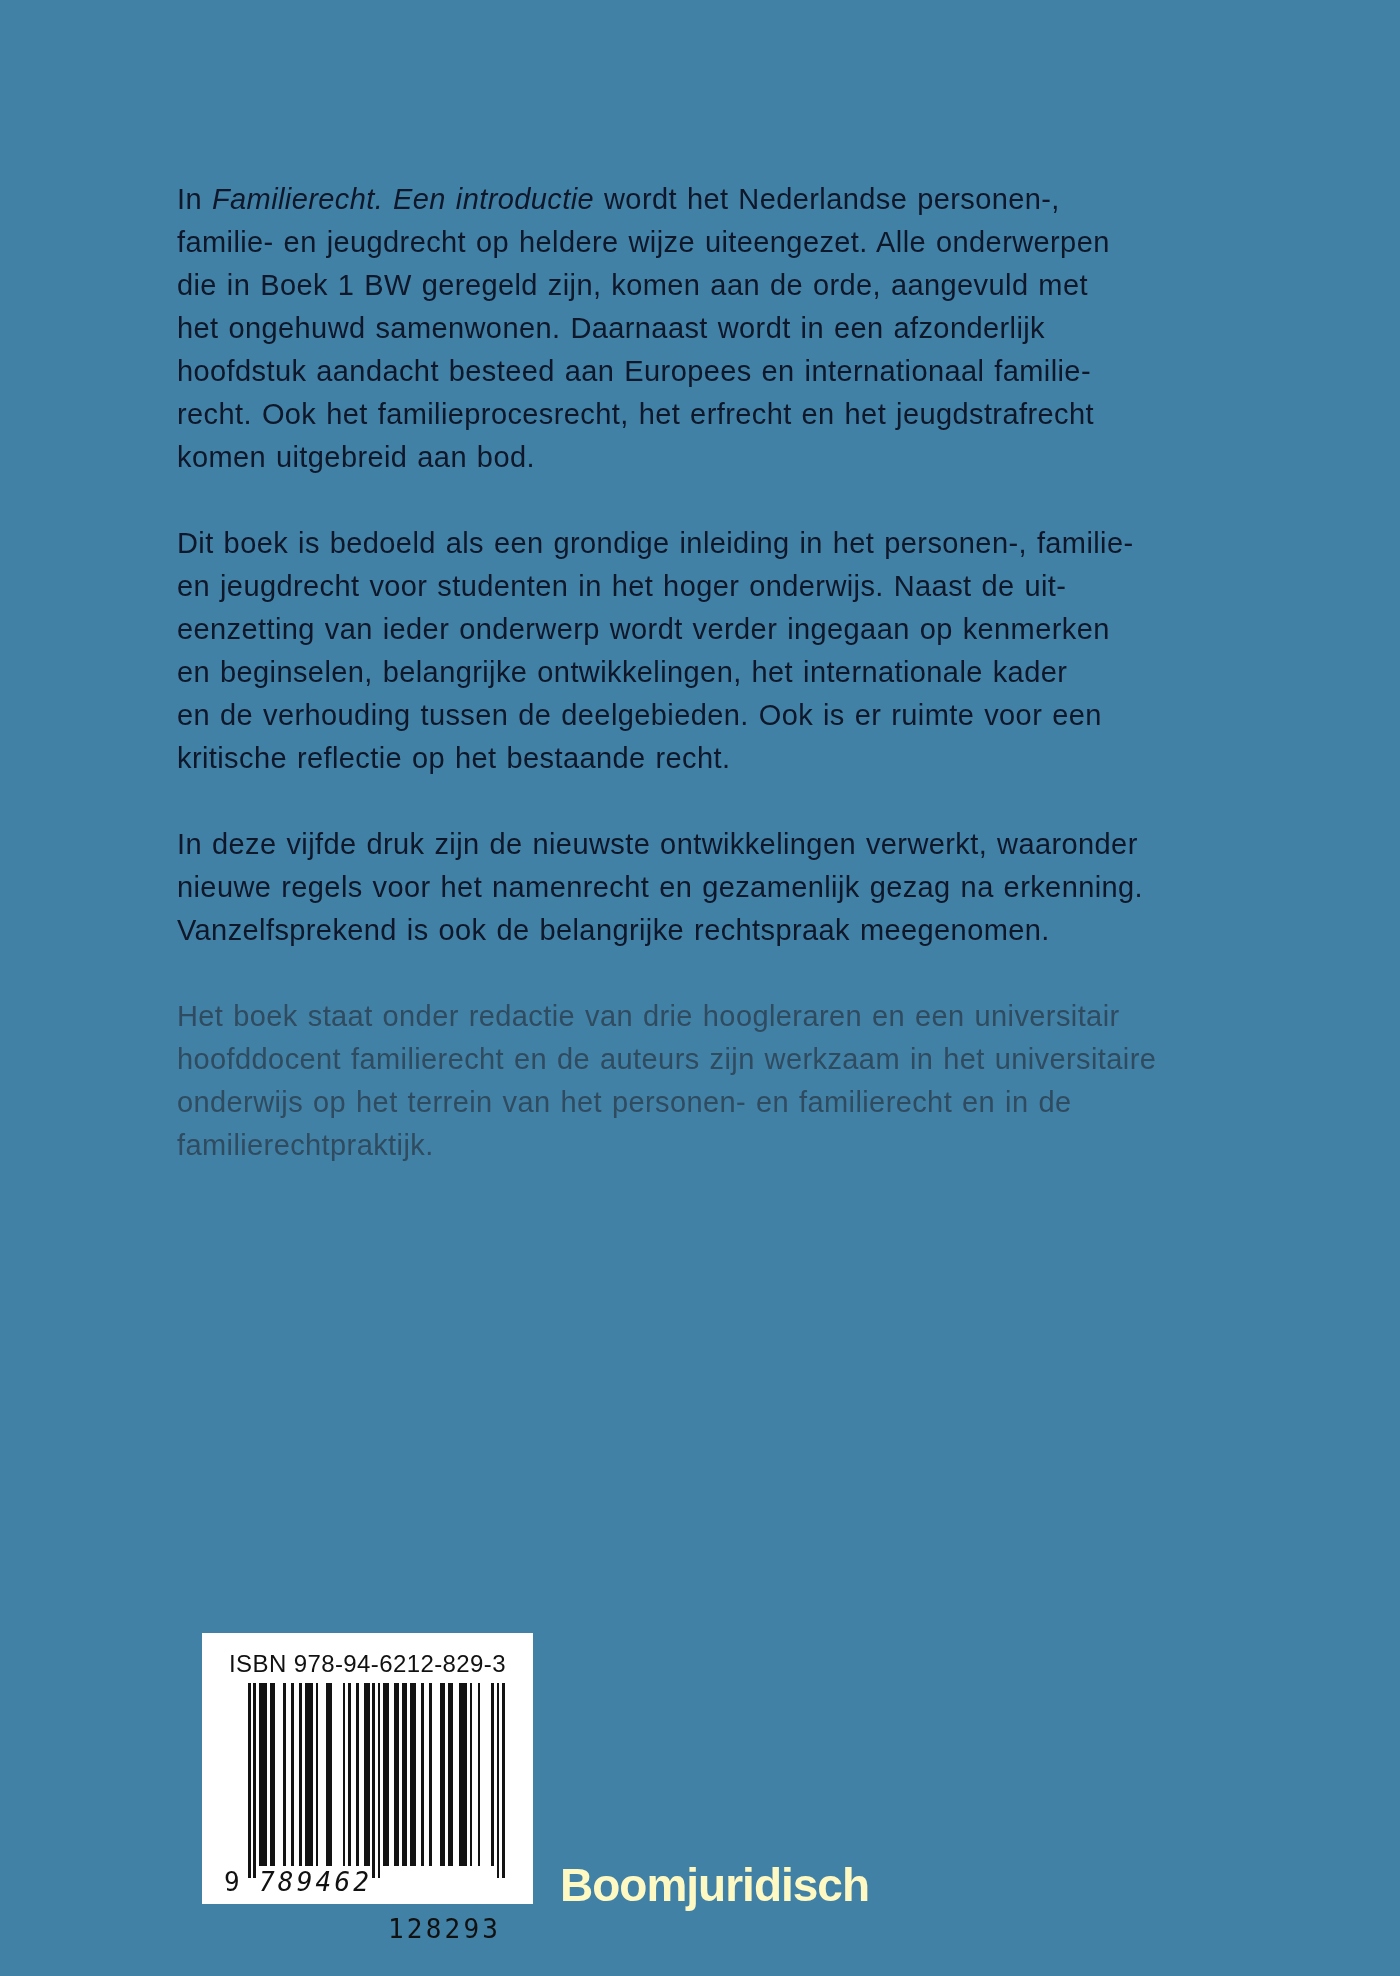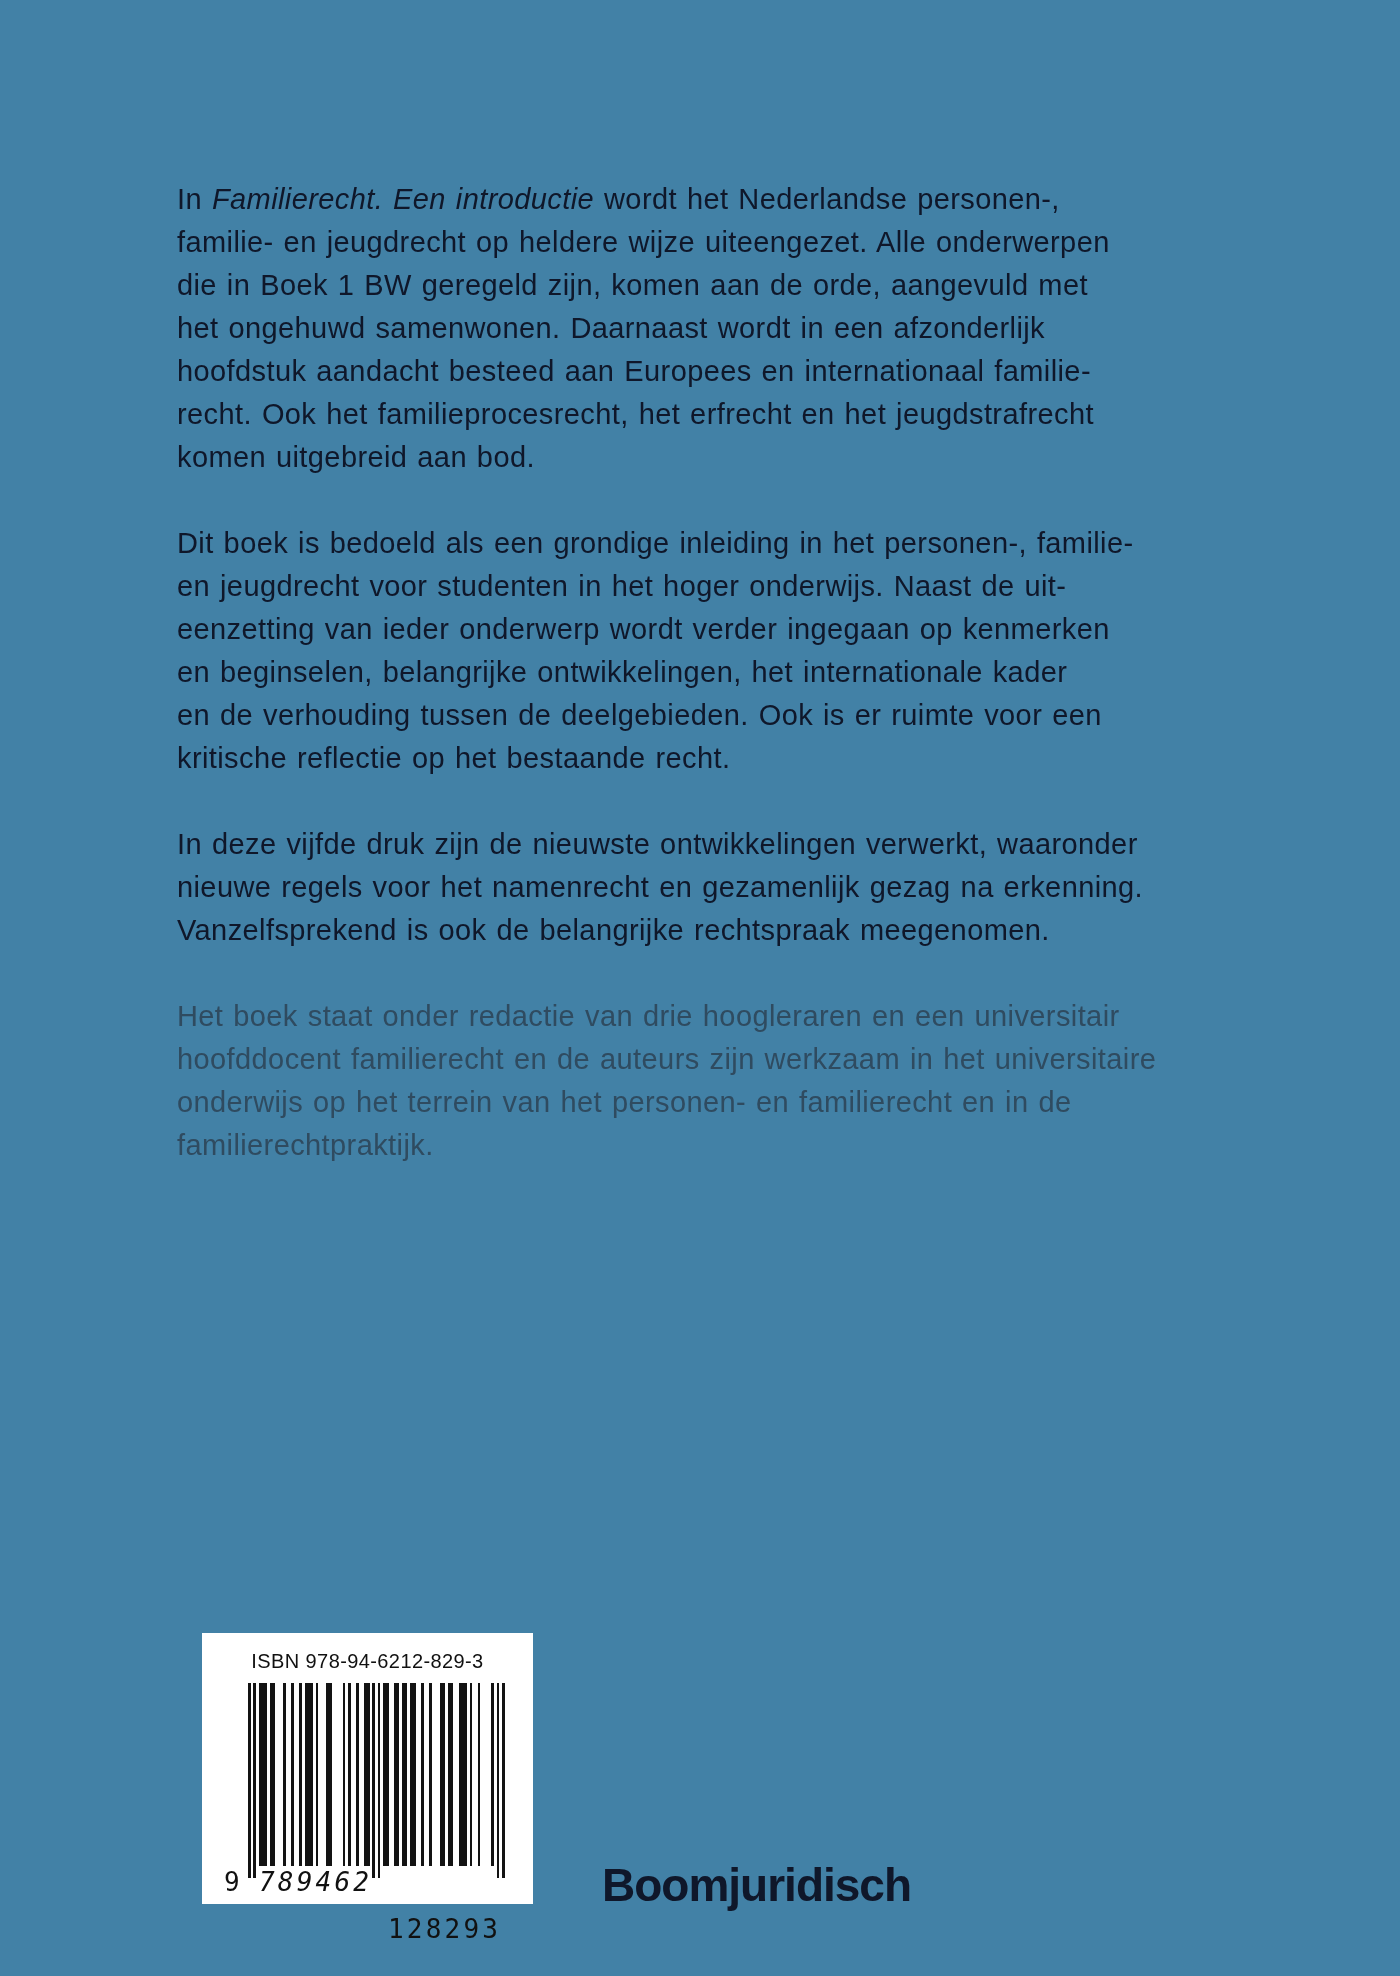--- a/index.html
+++ b/index.html
@@ -41,21 +41,21 @@
     width: 331px;
     height: 271px;
     background: #FFFFFF;
   }
   .isbn-label {
     position: absolute;
     left: 0;
     top: 17px;
     width: 100%;
     text-align: center;
-    font-size: 20px;
+    font-size: 24px;
     letter-spacing: 0.4px;
     color: #111111;
     font-family: "Liberation Sans", sans-serif;
   }
   .barcode {
     position: absolute;
     left: 46px;
     top: 50px;
     width: 257px;
     height: 195px;
@@ -78,26 +78,26 @@
     font-family: "DejaVu Sans Mono", monospace;
     font-size: 26px;
     color: #111111;
   }
   .barcode-digits .d9     { position: absolute; left: 22px; }
   .barcode-digits .group1 { position: absolute; left: 57px;  letter-spacing: 3.2px; font-style: italic; }
   .barcode-digits .group2 { position: absolute; left: 186px; letter-spacing: 3.2px; margin-top: 47px; }
   
   .publisher-logo {
     position: absolute;
-    left: 602px;
+    left: 560px;
     top: 1862px;
     font-size: 46px;
     font-weight: 700;
     letter-spacing: -1px;
-    color: #0f172a;
+    color: #fef9c3;
     line-height: 1;
   }
 </style>
 </head>
 <body>
 
 <div class="cover-text">
     <div class="para light">
       <div class="line"><span>In </span><em>Familierecht. Een introductie</em><span> wordt het Nederlandse personen-,</span></div>
       <div class="line">familie- en jeugdrecht op heldere wijze uiteengezet. Alle onderwerpen</div>

